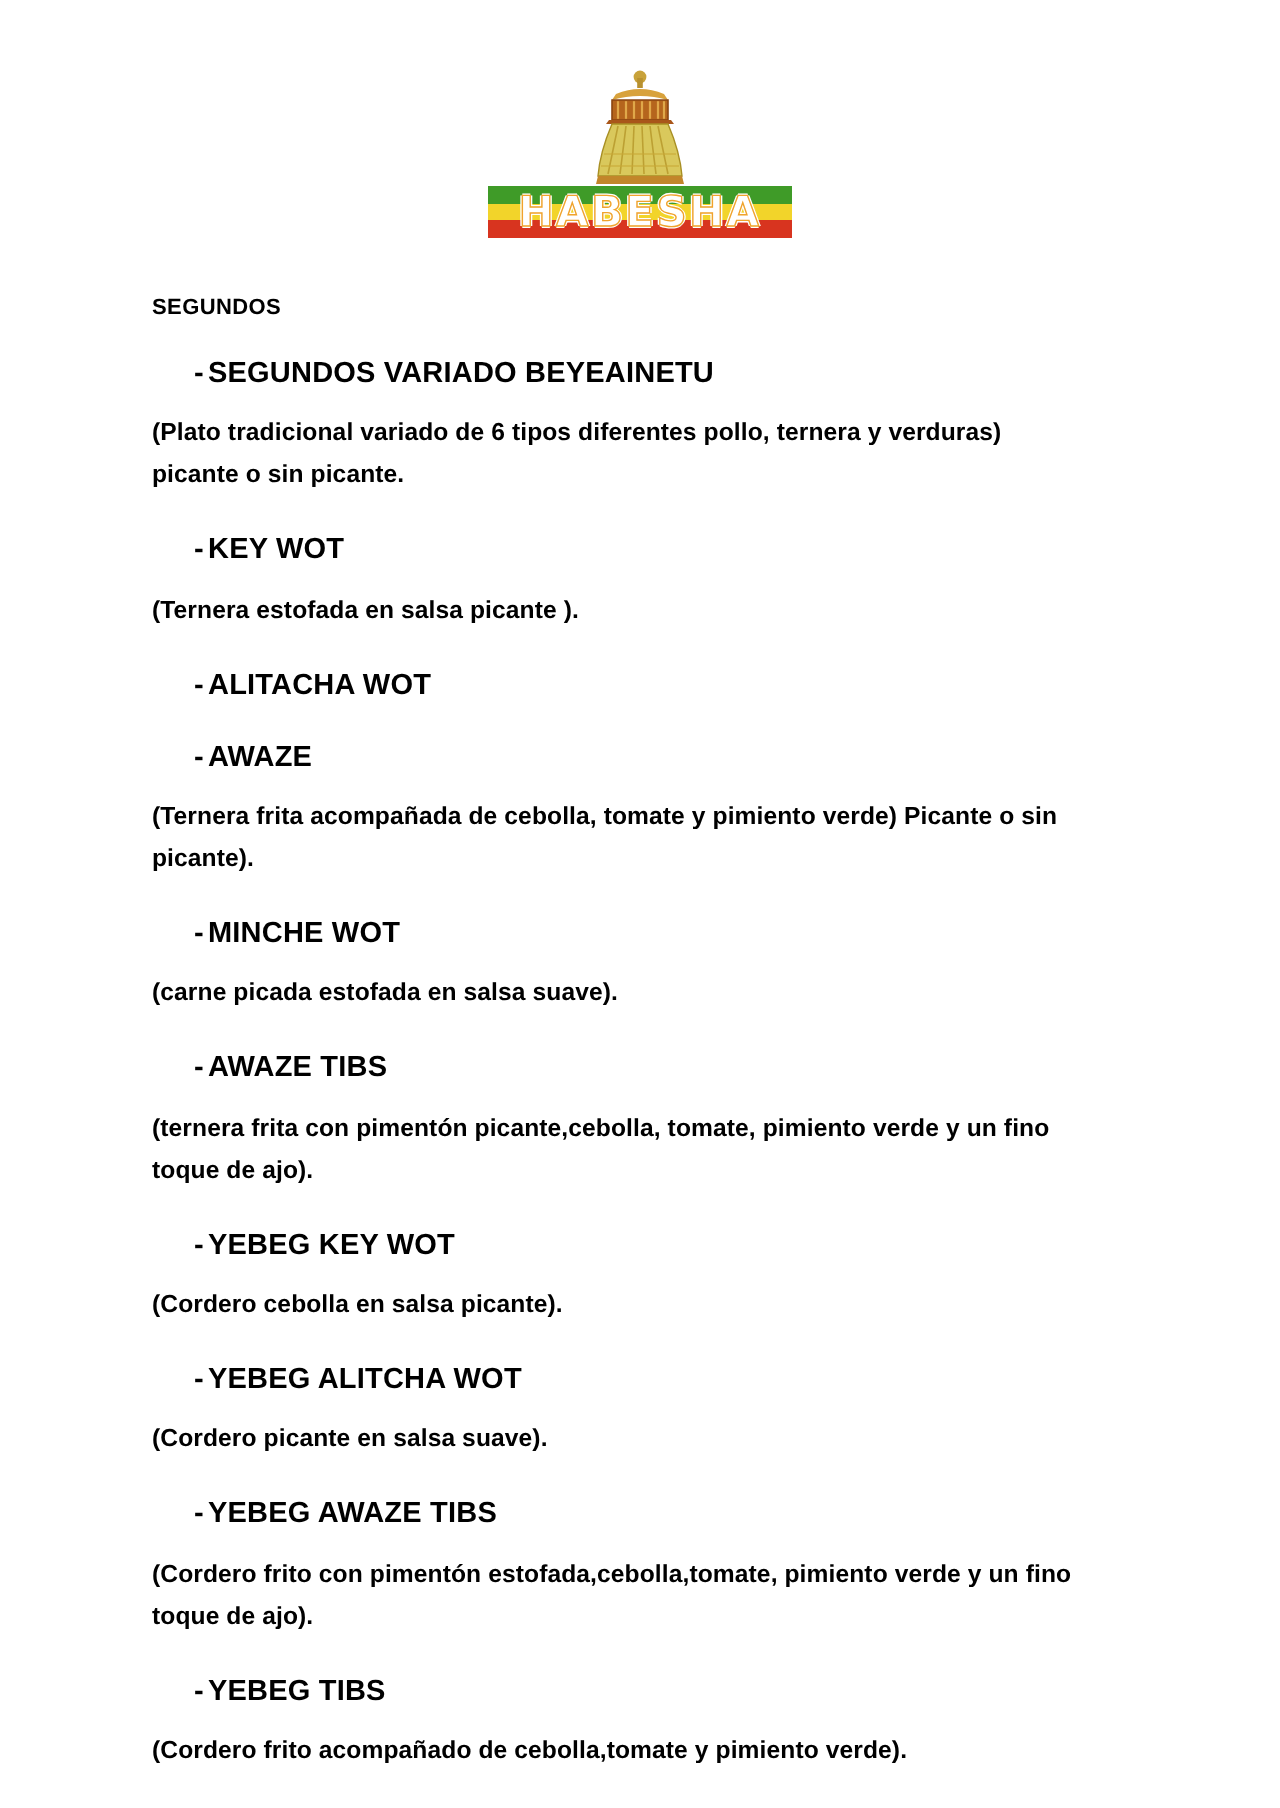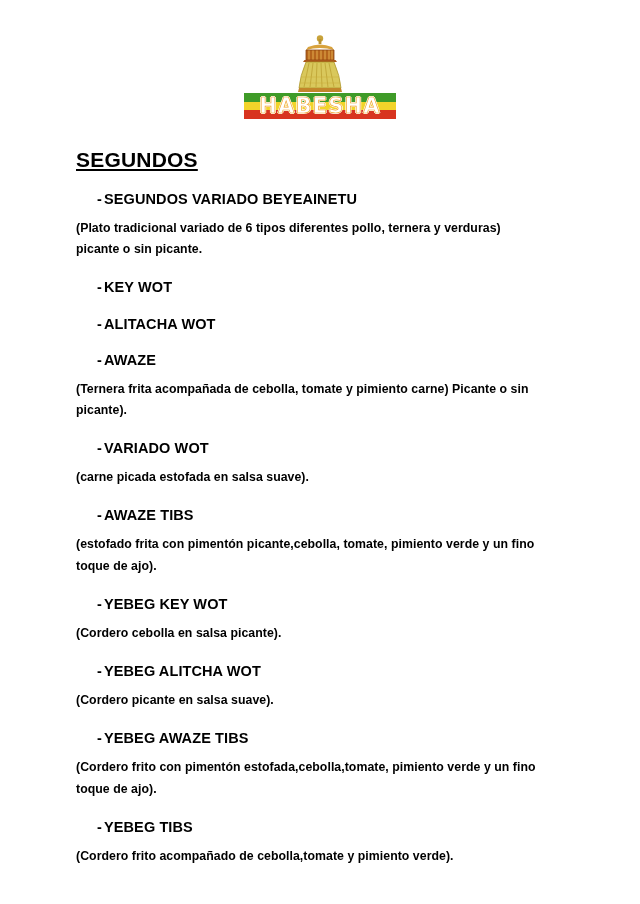--- a/index.html
+++ b/index.html
@@ -70,23 +70,22 @@
        1px 0 0 #ffffff, -1px 0 0 #ffffff,
        0 1px 0 #ffffff, 0 -1px 0 #ffffff;
     line-height: 1;
   }
 
   
   .content {
     padding: 0 76px 0 76px;
   }
   .section-title {
-    font-size: 21px;
-    font-weight: bold;
-    text-decoration: underline;
+    font-size: 11px;
+    font-weight: bold;
     margin: 29px 0 0 0;
     letter-spacing: 0.2px;
   }
   .menu-list {
     margin: 0;
     padding: 0;
     list-style: none;
   }
   .dish {
     margin: 0;
@@ -171,39 +170,40 @@
 
     <ul class="menu-list">
 
       <li class="dish">
         <div class="dish-name"><span class="bullet">-</span><span>SEGUNDOS VARIADO BEYEAINETU</span></div>
         <p class="dish-desc">(Plato tradicional variado de 6 tipos diferentes pollo, ternera y verduras) picante o sin picante.</p>
       </li>
 
       <li class="dish">
         <div class="dish-name"><span class="bullet">-</span><span>KEY WOT</span></div>
+        <p class="dish-desc">(Ternera estofada en salsa picante ).</p>
       </li>
 
       <li class="dish">
         <div class="dish-name"><span class="bullet">-</span><span>ALITACHA WOT</span></div>
       </li>
 
       <li class="dish">
         <div class="dish-name"><span class="bullet">-</span><span>AWAZE</span></div>
-        <p class="dish-desc">(Ternera frita acompañada de cebolla, tomate y pimiento carne) Picante o sin picante).</p>
-      </li>
-
-      <li class="dish">
-        <div class="dish-name"><span class="bullet">-</span><span>VARIADO WOT</span></div>
+        <p class="dish-desc">(Ternera frita acompañada de cebolla, tomate y pimiento verde) Picante o sin picante).</p>
+      </li>
+
+      <li class="dish">
+        <div class="dish-name"><span class="bullet">-</span><span>MINCHE WOT</span></div>
         <p class="dish-desc">(carne picada estofada en salsa suave).</p>
       </li>
 
       <li class="dish">
         <div class="dish-name"><span class="bullet">-</span><span>AWAZE TIBS</span></div>
-        <p class="dish-desc">(estofado frita con pimentón picante,cebolla, tomate, pimiento verde y un fino toque de ajo).</p>
+        <p class="dish-desc">(ternera frita con pimentón picante,cebolla, tomate, pimiento verde y un fino toque de ajo).</p>
       </li>
 
       <li class="dish">
         <div class="dish-name"><span class="bullet">-</span><span>YEBEG KEY WOT</span></div>
         <p class="dish-desc">(Cordero cebolla en salsa picante).</p>
       </li>
 
       <li class="dish">
         <div class="dish-name"><span class="bullet">-</span><span>YEBEG ALITCHA WOT</span></div>
         <p class="dish-desc">(Cordero picante en salsa suave).</p>

